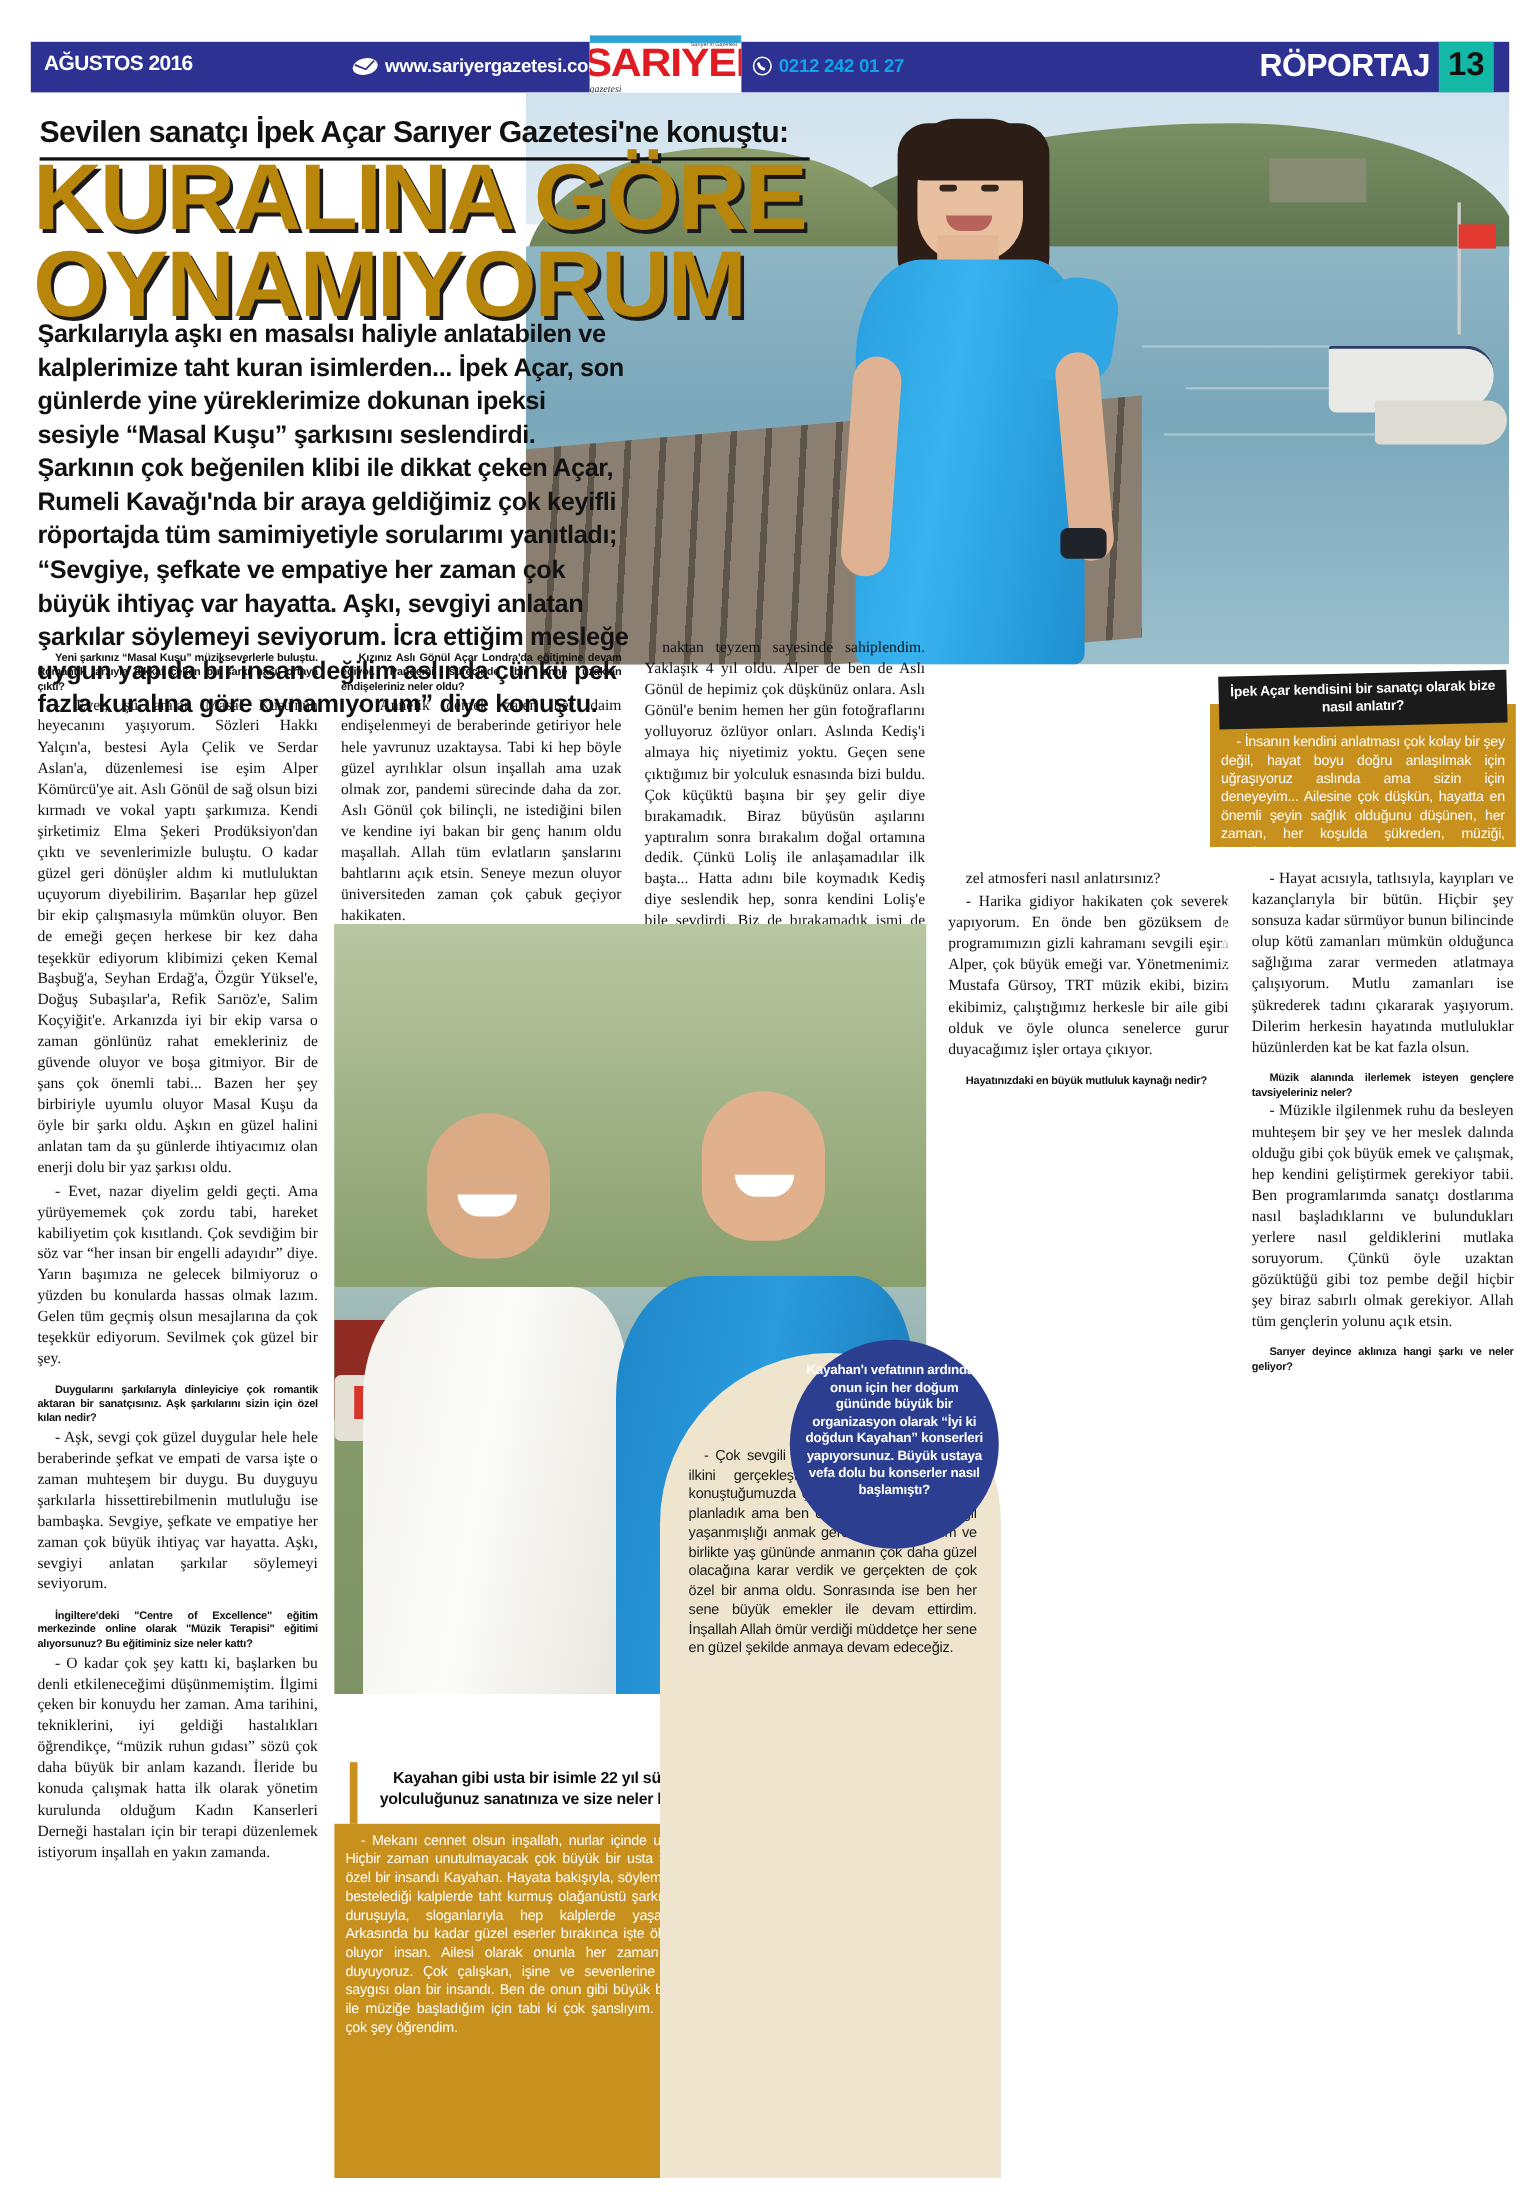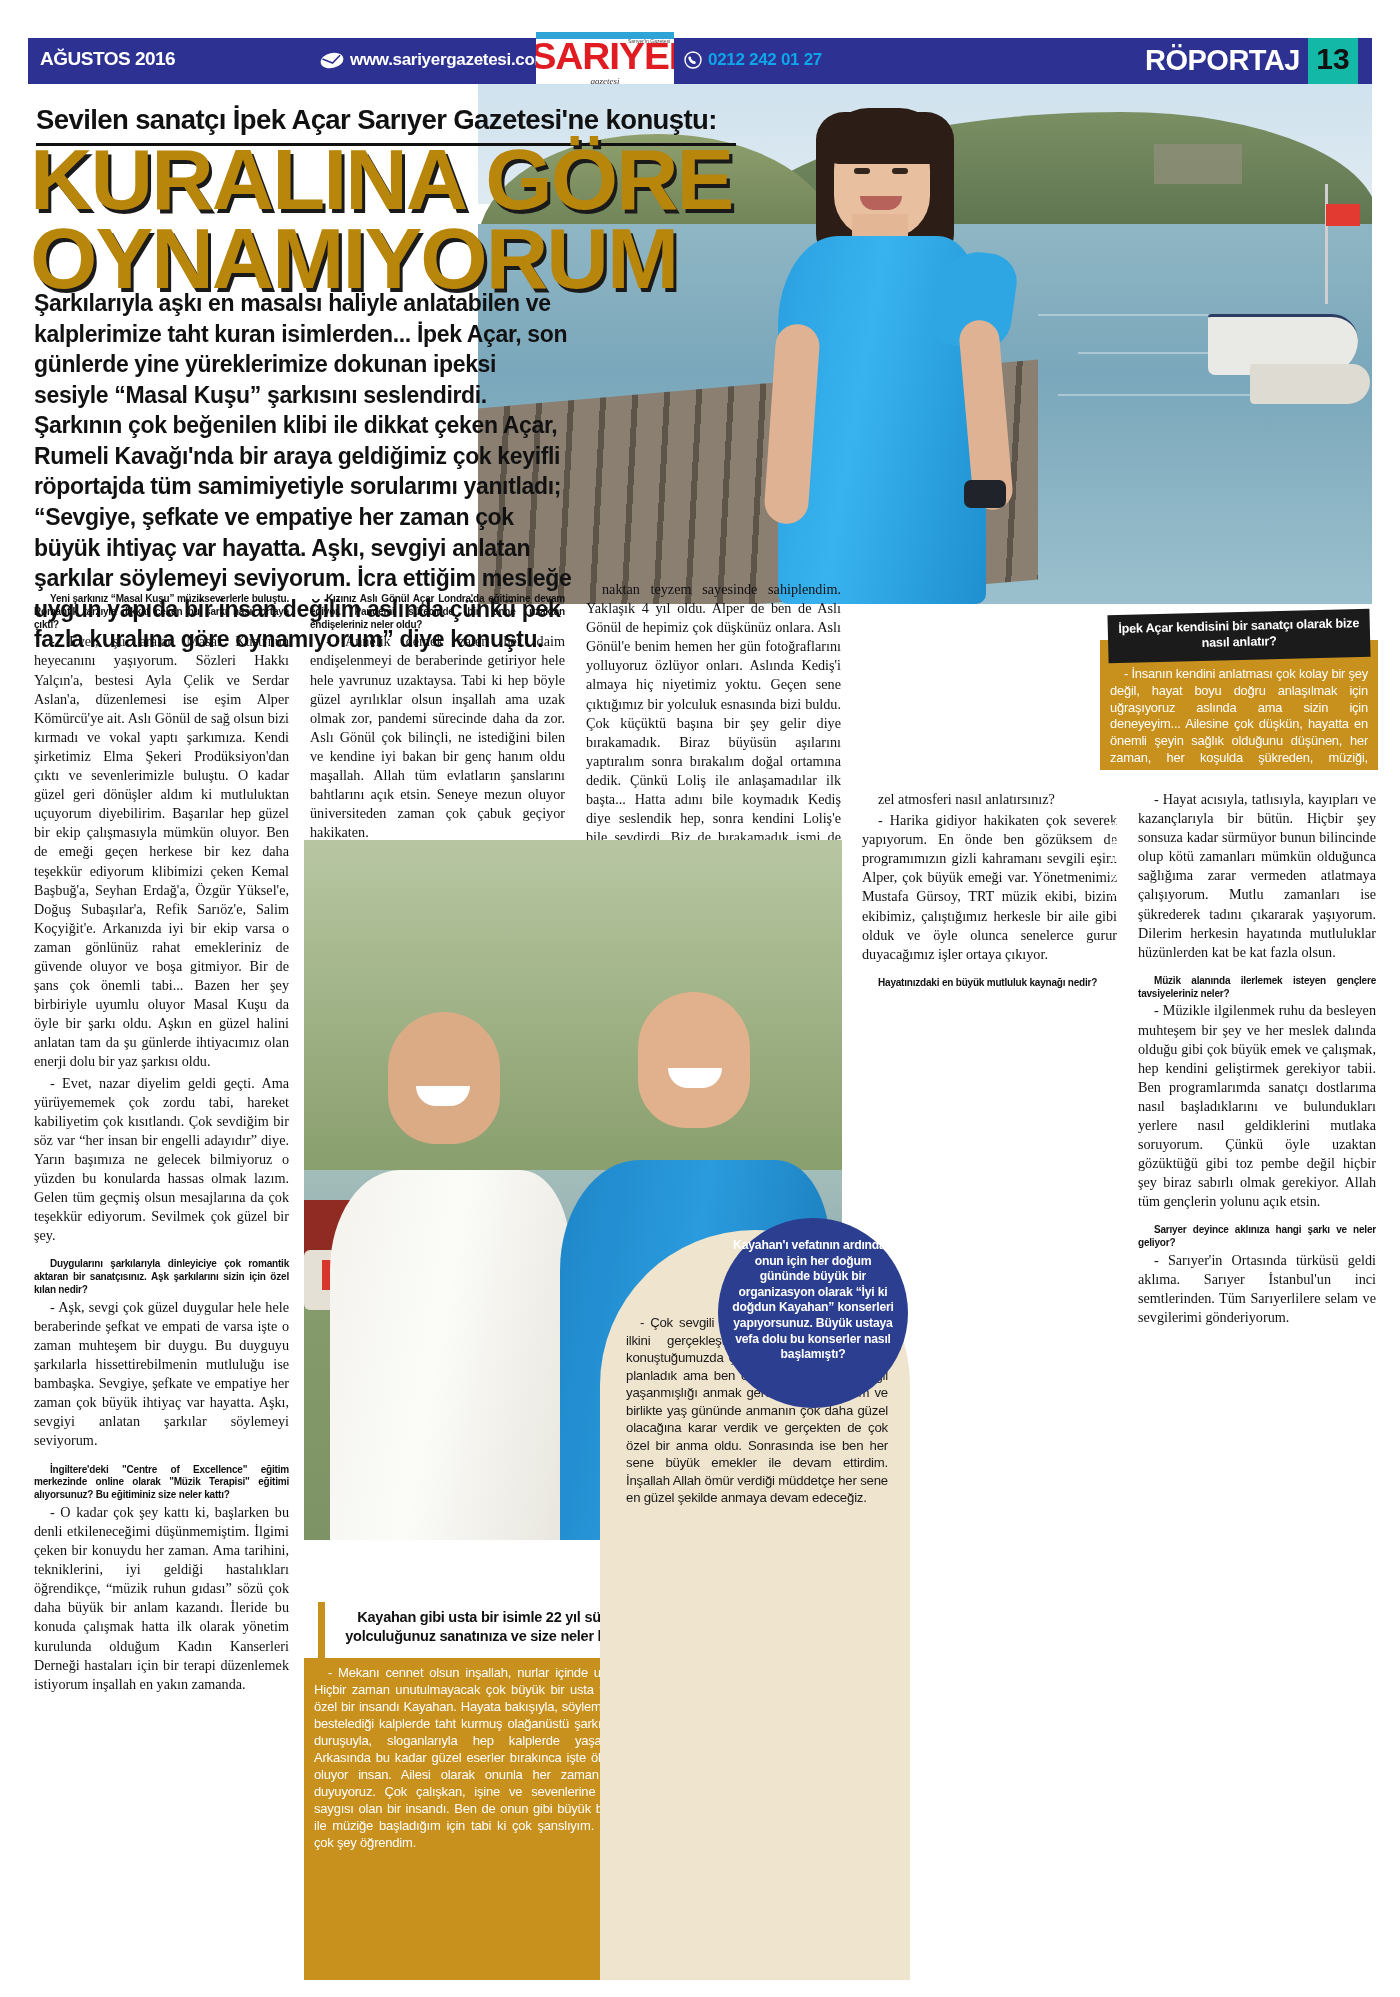--- a/index.html
+++ b/index.html
@@ -37,21 +37,21 @@
   .logo-box .bluebar{
     position:absolute;left:0;top:0;width:138px;height:7px;background:#2ea3d8;
   }
   .logo-box .sariyer{
     position:absolute;left:0;top:4px;width:138px;text-align:center;
     color:#e01b22;font-family:"Liberation Sans",sans-serif;
     font-weight:bold;font-size:36px;letter-spacing:-1px;
     transform:scaleX(1.08);transform-origin:center;
   }
   .logo-box .gazetesi{
-    position:absolute;left:0;top:44px;width:138px;text-align:center;
+    position:absolute;left:0;top:44px;width:138px;
     color:#333;font-family:"Liberation Serif",serif;
     font-style:italic;font-size:9px;
   }
   .logo-box .slog{
     position:absolute;right:4px;top:6px;
     color:#444;font-family:"Liberation Sans",sans-serif;font-size:5px;
   }
   .topbar .phone-ico{
     position:absolute;left:656px;top:13px;width:18px;height:18px;
   }
@@ -505,14 +505,13 @@
 
 <div class="bluecircle">
   <div class="t">Kayahan'ı vefatının ardından onun için her doğum gününde büyük bir organizasyon olarak “İyi ki doğdun Kayahan” konserleri yapıyorsunuz. Büyük ustaya vefa dolu bu konserler nasıl başlamıştı?</div>
 </div>
 
 <div class="col" id="col5">
     <p class="a">- Hayat acısıyla, tatlısıyla, kayıpları ve kazançlarıyla bir bütün. Hiçbir şey sonsuza kadar sürmüyor bunun bilincinde olup kötü zamanları mümkün olduğunca sağlığıma zarar vermeden atlatmaya çalışıyorum. Mutlu zamanları ise şükrederek tadını çıkararak yaşıyorum. Dilerim herkesin hayatında mutluluklar hüzünlerden kat be kat fazla olsun.</p>
     <p class="q">Müzik alanında ilerlemek isteyen gençlere tavsiyeleriniz neler?</p>
     <p class="a">- Müzikle ilgilenmek ruhu da besleyen muhteşem bir şey ve her meslek dalında olduğu gibi çok büyük emek ve çalışmak, hep kendini geliştirmek gerekiyor tabii. Ben programlarımda sanatçı dostlarıma nasıl başladıklarını ve bulundukları yerlere nasıl geldiklerini mutlaka soruyorum. Çünkü öyle uzaktan gözüktüğü gibi toz pembe değil hiçbir şey biraz sabırlı olmak gerekiyor. Allah tüm gençlerin yolunu açık etsin.</p>
     <p class="q">Sarıyer deyince aklınıza hangi şarkı ve neler geliyor?</p>
-    <p class="a">- Sarıyer'in Ortasında türküsü geldi aklıma. Sarıyer İstanbul'un inci semtlerinden. Tüm Sarıyerlilere selam ve sevgilerimi gönderiyorum.</p>
   </div>
 
 </body></html>

